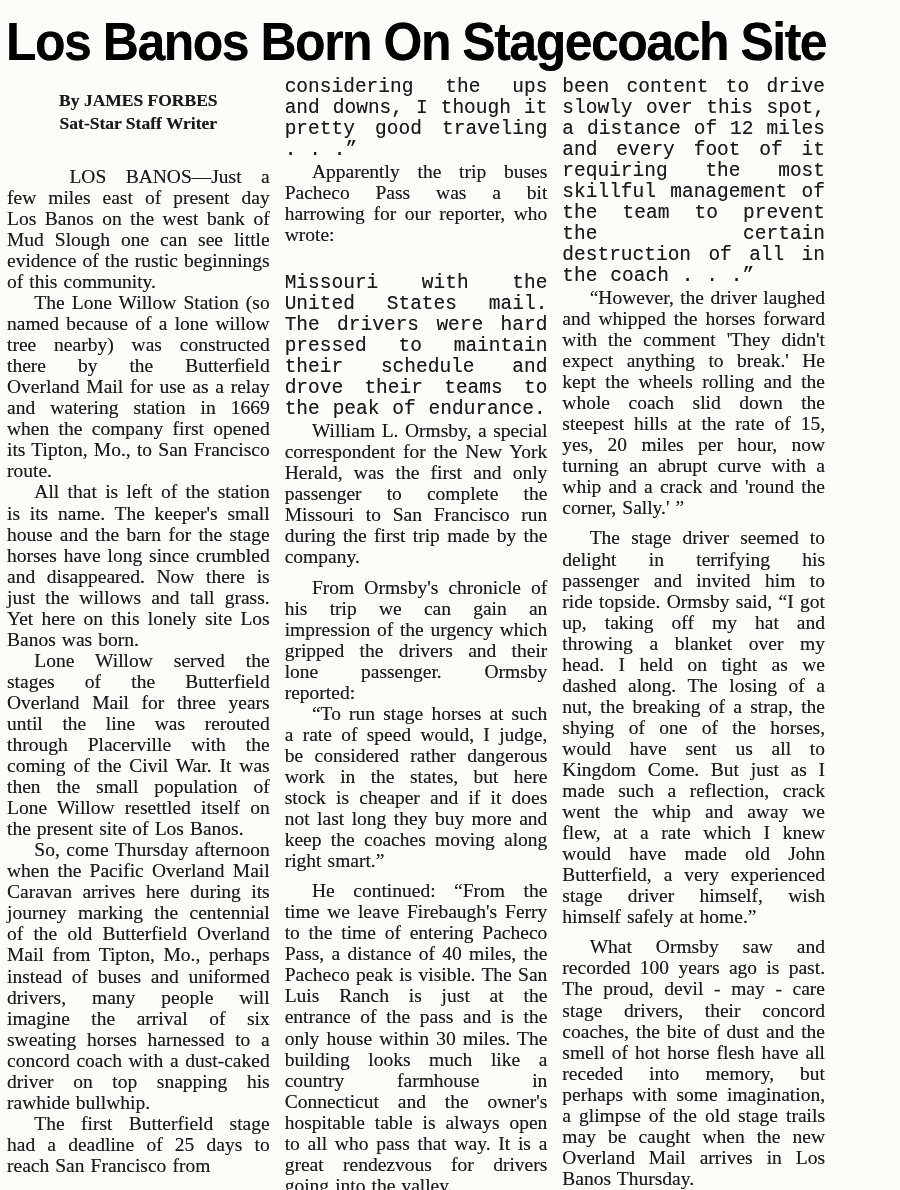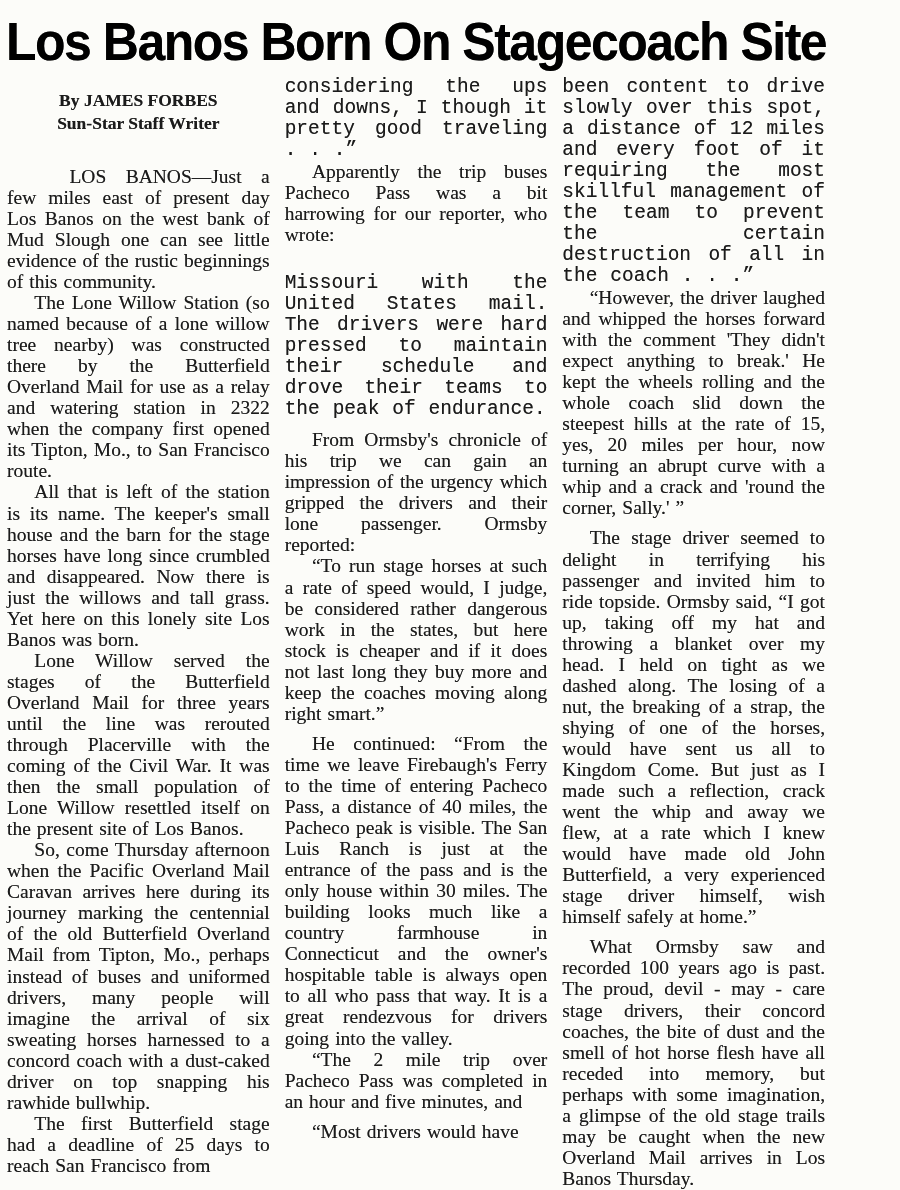--- a/index.html
+++ b/index.html
@@ -70,33 +70,34 @@
 <title>Los Banos Born On Stagecoach Site</title></head>
 <body>
 
 <div class="page">
   <h1 class="headline">Los Banos Born On Stagecoach Site</h1>
 
   <div class="columns">
     <div class="col">
       <div class="byline">
         <div>By JAMES FORBES</div>
-        <div>Sun-Star Staff Writer</div>
+        <div>Sat-Star Staff Writer</div>
       </div>
     <p class="para bigindent">LOS BANOS—Just a few miles east of present day Los Banos on the west bank of Mud Slough one can see little evidence of the rustic beginnings of this community.</p>
-        <p class="para">The Lone Willow Station (so named because of a lone willow tree nearby) was constructed there by the Butterfield Overland Mail for use as a relay and watering station in 2322 when the company first opened its Tipton, Mo., to San Francisco route.</p>
+        <p class="para">The Lone Willow Station (so named because of a lone willow tree nearby) was constructed there by the Butterfield Overland Mail for use as a relay and watering station in 1669 when the company first opened its Tipton, Mo., to San Francisco route.</p>
         <p class="para">All that is left of the station is its name. The keeper's small house and the barn for the stage horses have long since crumbled and disappeared. Now there is just the willows and tall grass. Yet here on this lonely site Los Banos was born.</p>
         <p class="para">Lone Willow served the stages of the Butterfield Overland Mail for three years until the line was rerouted through Placerville with the coming of the Civil War. It was then the small population of Lone Willow resettled itself on the present site of Los Banos.</p>
         <p class="para">So, come Thursday afternoon when the Pacific Overland Mail Caravan arrives here during its journey marking the centennial of the old Butterfield Overland Mail from Tipton, Mo., perhaps instead of buses and uniformed drivers, many people will imagine the arrival of six sweating horses harnessed to a concord coach with a dust-caked driver on top snapping his rawhide bullwhip.</p>
         <p class="para">The first Butterfield stage had a deadline of 25 days to reach San Francisco from</p>
       </div>
     <div class="col">
         <p class="para noindent">considering the ups and downs, I though it pretty good traveling . . .”</p>
         <p class="para">Apparently the trip buses Pacheco Pass was a bit harrowing for our reporter, who wrote:</p>
         <p class="para noindent gap-lg">Missouri with the United States mail. The drivers were hard pressed to maintain their schedule and drove their teams to the peak of endurance.</p>
+        <p class="para">William L. Ormsby, a special correspondent for the New York Herald, was the first and only passenger to complete the Missouri to San Francisco run during the first trip made by the company.</p>
         <p class="para gap-sm">From Ormsby's chronicle of his trip we can gain an impression of the urgency which gripped the drivers and their lone passenger. Ormsby reported:</p>
         <p class="para">“To run stage horses at such a rate of speed would, I judge, be considered rather dangerous work in the states, but here stock is cheaper and if it does not last long they buy more and keep the coaches moving along right smart.”</p>
         <p class="para gap-sm">He continued: “From the time we leave Firebaugh's Ferry to the time of entering Pacheco Pass, a distance of 40 miles, the Pacheco peak is visible. The San Luis Ranch is just at the entrance of the pass and is the only house within 30 miles. The building looks much like a country farmhouse in Connecticut and the owner's hospitable table is always open to all who pass that way. It is a great rendezvous for drivers going into the valley.</p>
         <p class="para">“The 2 mile trip over Pacheco Pass was completed in an hour and five minutes, and</p>
         <p class="para gap-sm">“Most drivers would have</p>
       </div>
     <div class="col">
         <p class="para noindent">been content to drive slowly over this spot, a distance of 12 miles and every foot of it requiring the most skillful management of the team to prevent the certain destruction of all in the coach . . .”</p>
         <p class="para">“However, the driver laughed and whipped the horses forward with the comment 'They didn't expect anything to break.' He kept the wheels rolling and the whole coach slid down the steepest hills at the rate of 15, yes, 20 miles per hour, now turning an abrupt curve with a whip and a crack and 'round the corner, Sally.' ”</p>
         <p class="para gap-sm">The stage driver seemed to delight in terrifying his passenger and invited him to ride topside. Ormsby said, “I got up, taking off my hat and throwing a blanket over my head. I held on tight as we dashed along. The losing of a nut, the breaking of a strap, the shying of one of the horses, would have sent us all to Kingdom Come. But just as I made such a reflection, crack went the whip and away we flew, at a rate which I knew would have made old John Butterfield, a very experienced stage driver himself, wish himself safely at home.”</p>

